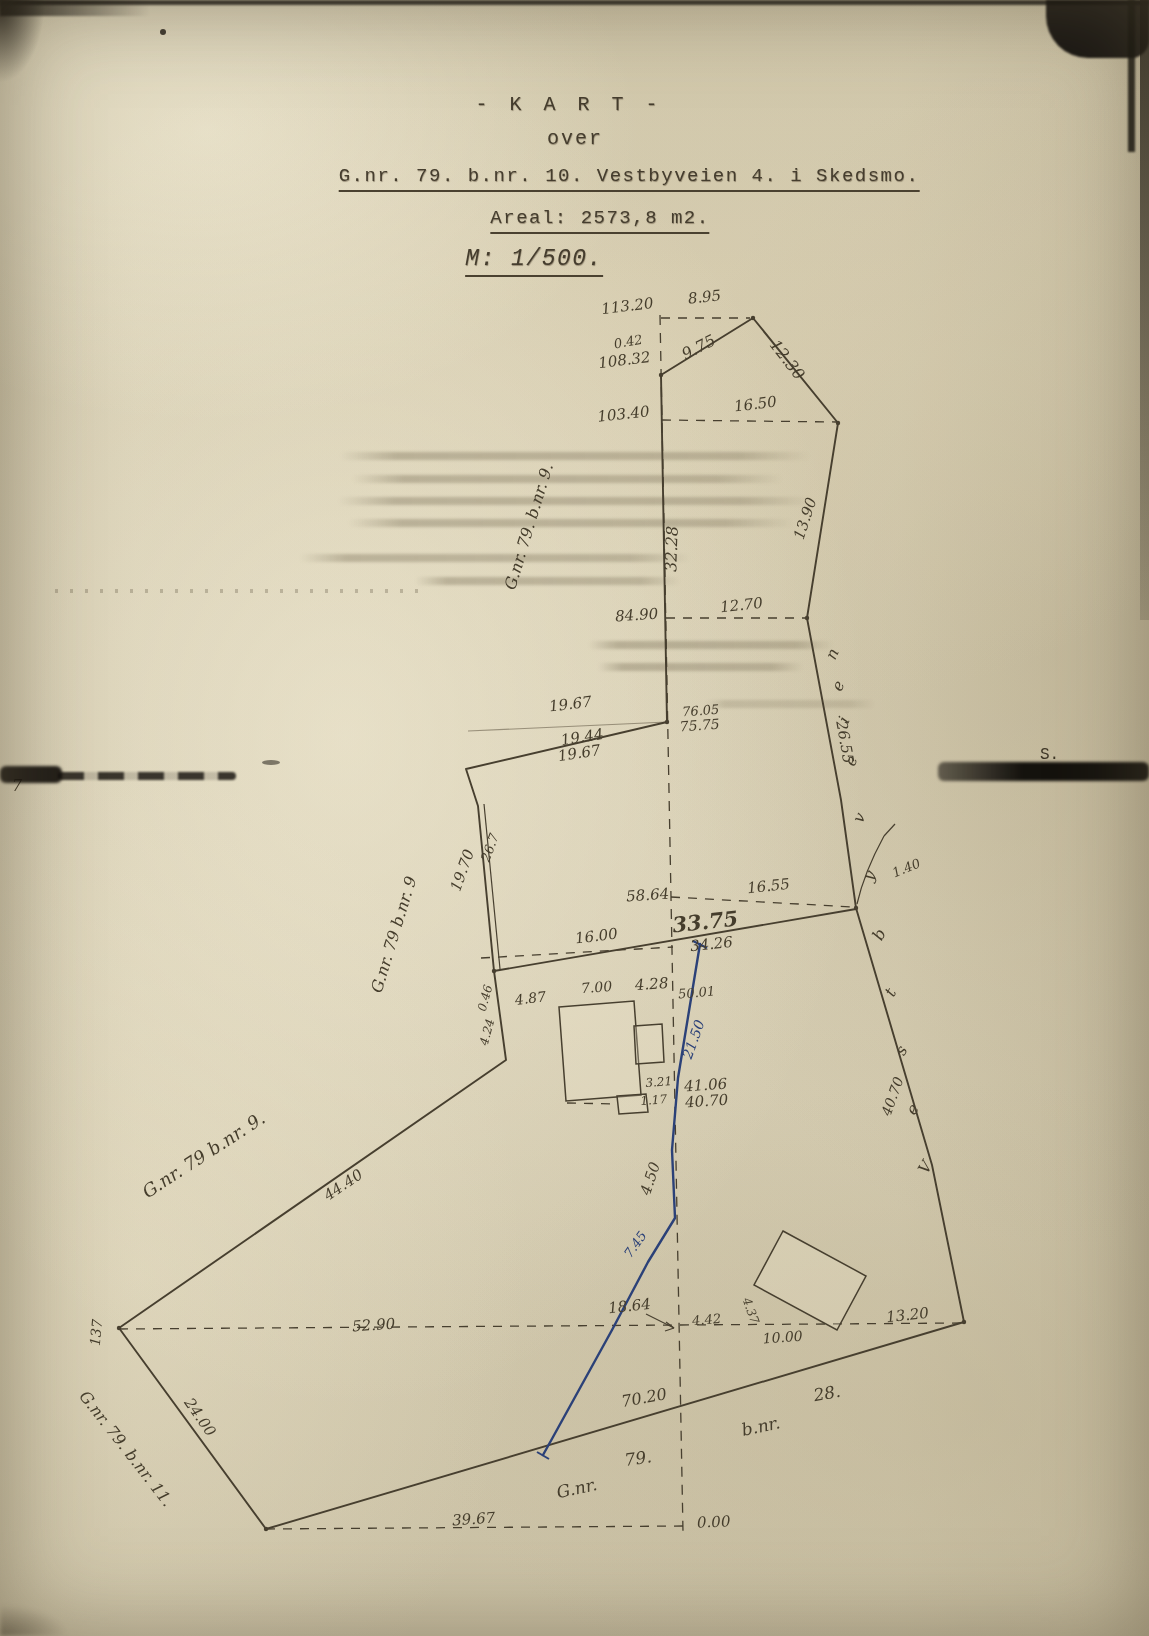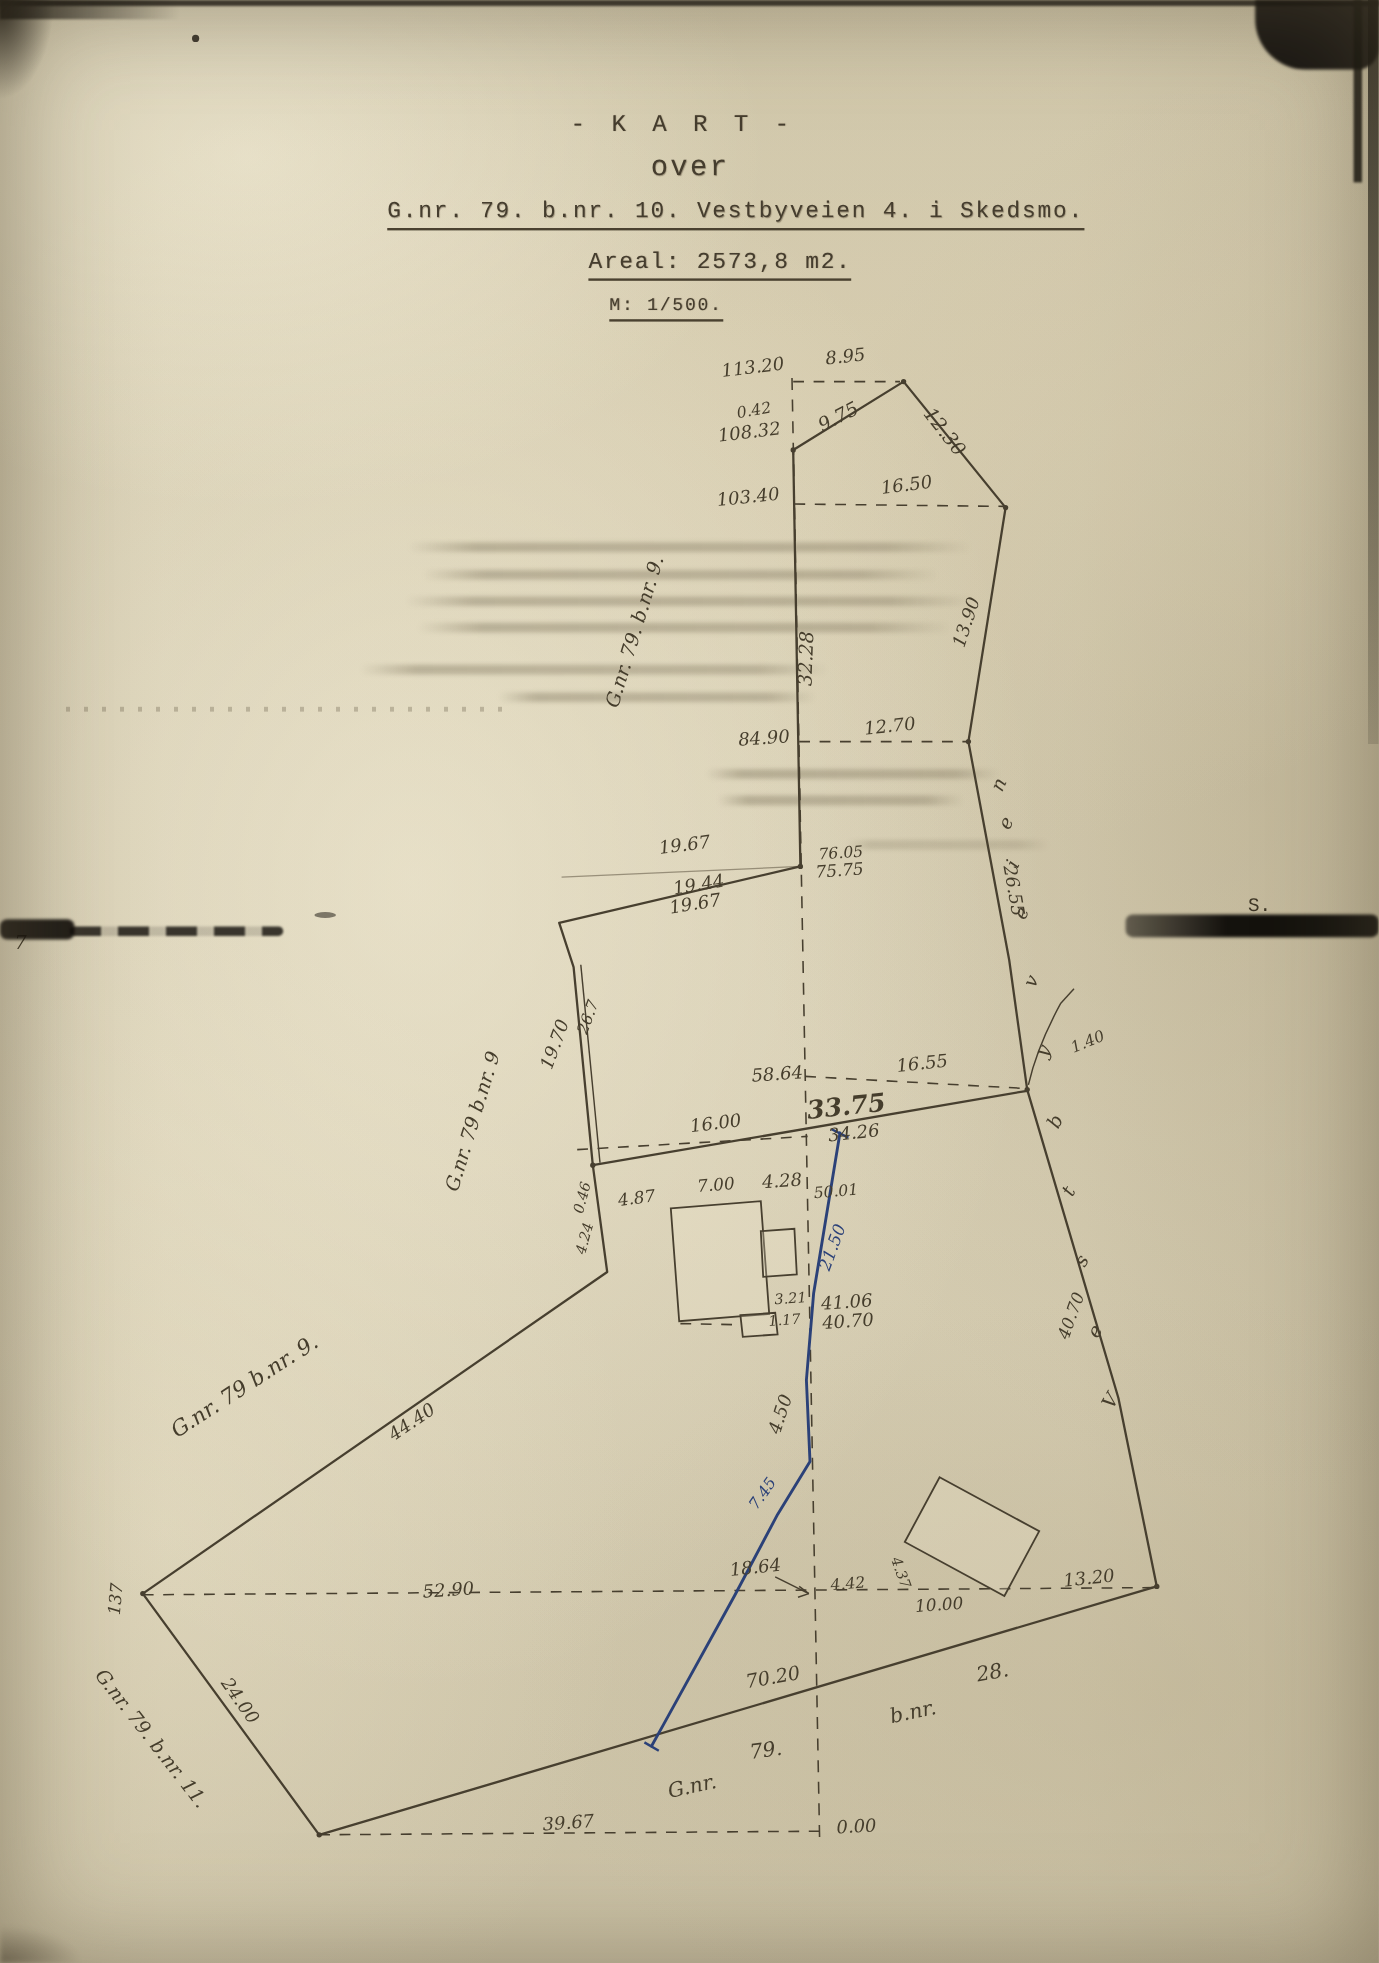--- a/index.html
+++ b/index.html
@@ -45,24 +45,24 @@
   <div class="ghost" style="left:338px;top:497px;width:475px;"></div>
   <div class="ghost" style="left:348px;top:519px;width:445px;"></div>
   <div class="ghost" style="left:300px;top:554px;width:390px;"></div>
   <div class="ghost" style="left:415px;top:577px;width:265px;"></div>
   <div class="ghostdots" style="left:55px;top:589px;width:365px;"></div>
   <div class="ghost" style="left:588px;top:641px;width:245px;"></div>
   <div class="ghost" style="left:598px;top:663px;width:205px;"></div>
   <div class="ghost" style="left:705px;top:700px;width:170px;opacity:.6;"></div>
 
   <div class="typed" style="left:569px;top:93px;font-size:20px;letter-spacing:5px;">- K A R T -</div>
-  <div class="typed" style="left:575px;top:127px;font-size:24px;letter-spacing:2px;">over</div>
-  <div class="typed uline" style="left:613px;top:165px;font-size:19px;letter-spacing:1.5px;">G.nr. 79. b.nr. 10. Vestbyveien 4. i Skedsmo.</div>
+  <div class="typed" style="left:575px;top:127px;font-size:20px;letter-spacing:2px;">over</div>
+  <div class="typed uline" style="left:629px;top:165px;font-size:19px;letter-spacing:1.5px;">G.nr. 79. b.nr. 10. Vestbyveien 4. i Skedsmo.</div>
   <div class="typed uline" style="left:600px;top:207px;font-size:19px;letter-spacing:1.5px;">Areal: 2573,8 m2.</div>
-  <div class="typed uline" style="left:555px;top:246px;font-size:15px;letter-spacing:1.5px;">M: 1/500.</div>
+  <div class="typed uline" style="left:534px;top:246px;font-size:23px;letter-spacing:1.5px;font-style:italic;">M: 1/500.</div>
 
   <svg width="1149" height="1636" viewBox="0 0 1149 1636">
       <polyline points="660,315 683,1532" fill="none" stroke="#473f2f" stroke-width="1.3" stroke-dasharray="10 8"></polyline>
       <polyline points="661,318 750,318" fill="none" stroke="#473f2f" stroke-width="1.3" stroke-dasharray="9 8"></polyline>
       <polyline points="662,420 836,422" fill="none" stroke="#473f2f" stroke-width="1.3" stroke-dasharray="9 8"></polyline>
       <polyline points="666,618 805,618" fill="none" stroke="#473f2f" stroke-width="1.3" stroke-dasharray="9 8"></polyline>
       <polyline points="671,897 853,907" fill="none" stroke="#473f2f" stroke-width="1.3" stroke-dasharray="9 8"></polyline>
       <polyline points="481,958 673,947" fill="none" stroke="#473f2f" stroke-width="1.3" stroke-dasharray="9 8"></polyline>
       <polyline points="119,1329 963,1323" fill="none" stroke="#473f2f" stroke-width="1.3" stroke-dasharray="9 8"></polyline>
       <polyline points="266,1529 684,1526" fill="none" stroke="#473f2f" stroke-width="1.3" stroke-dasharray="9 8"></polyline>

